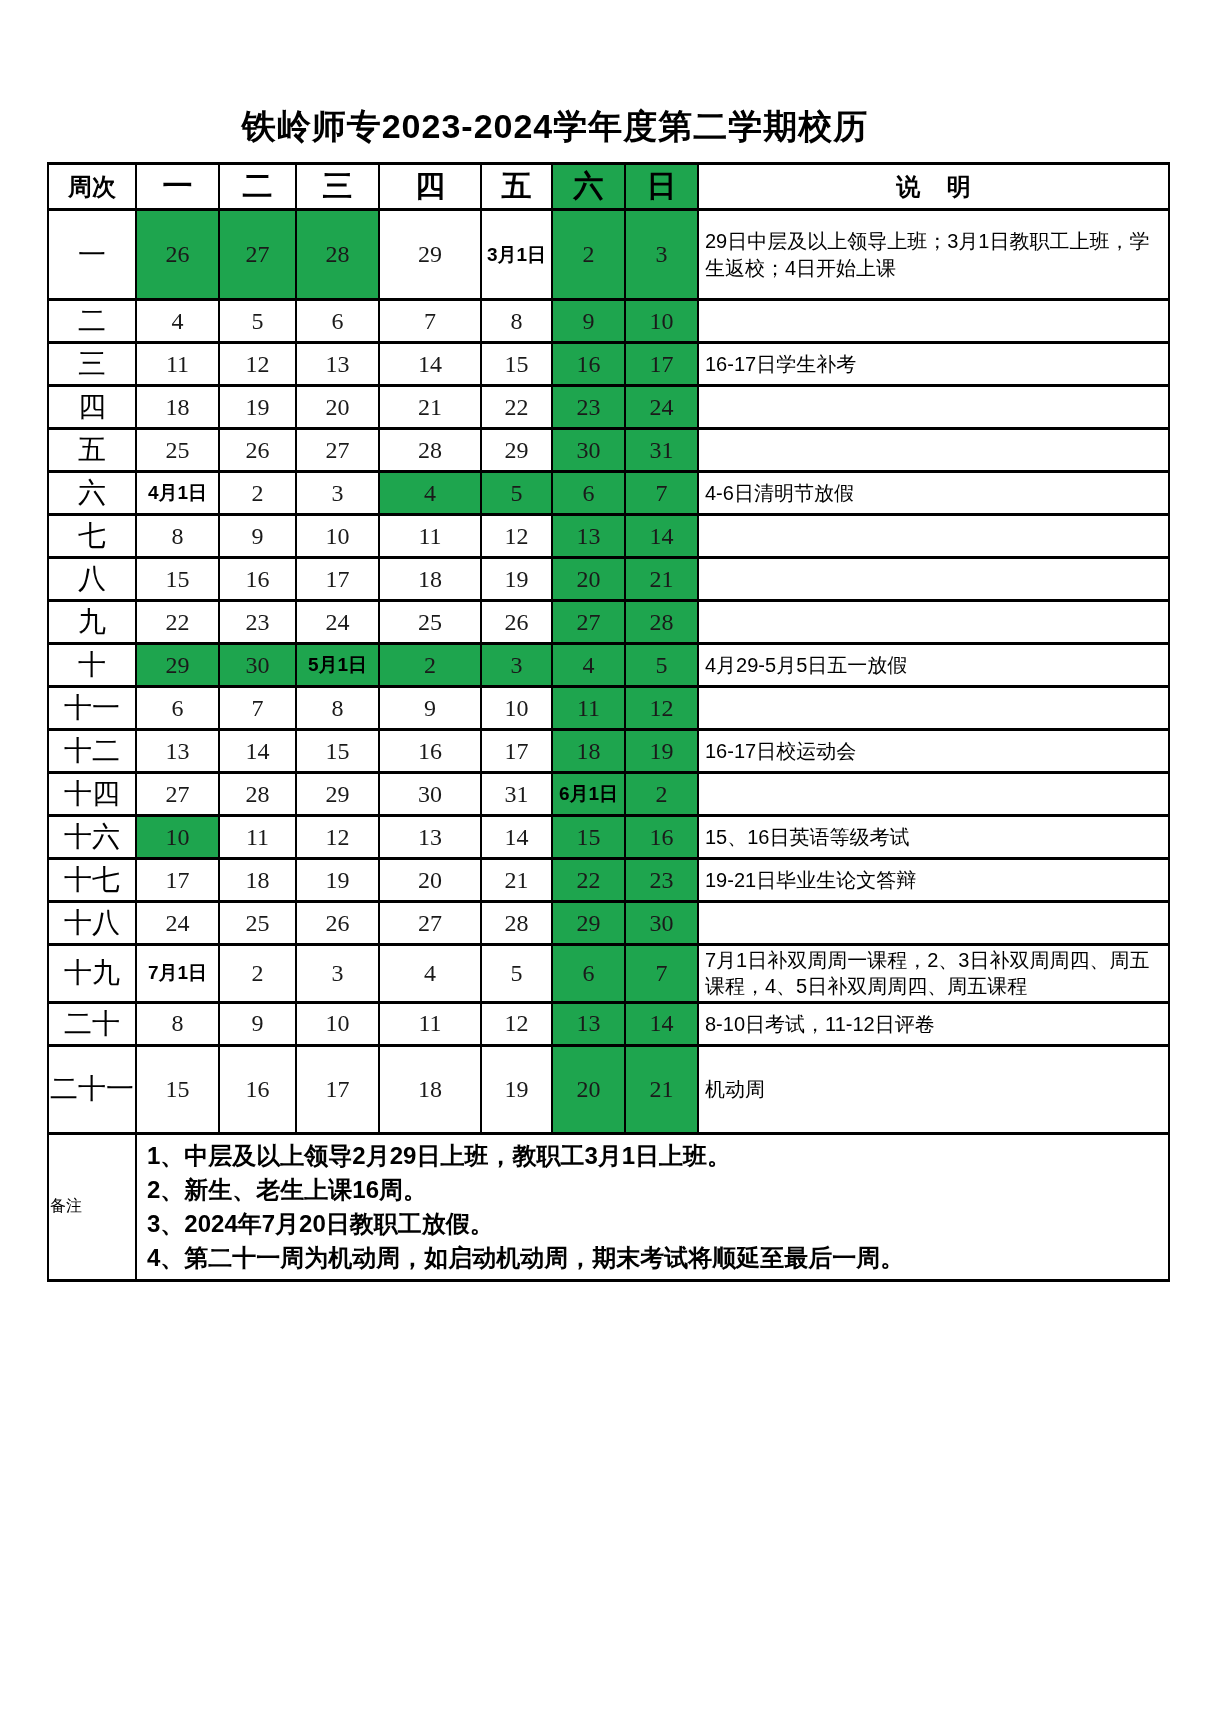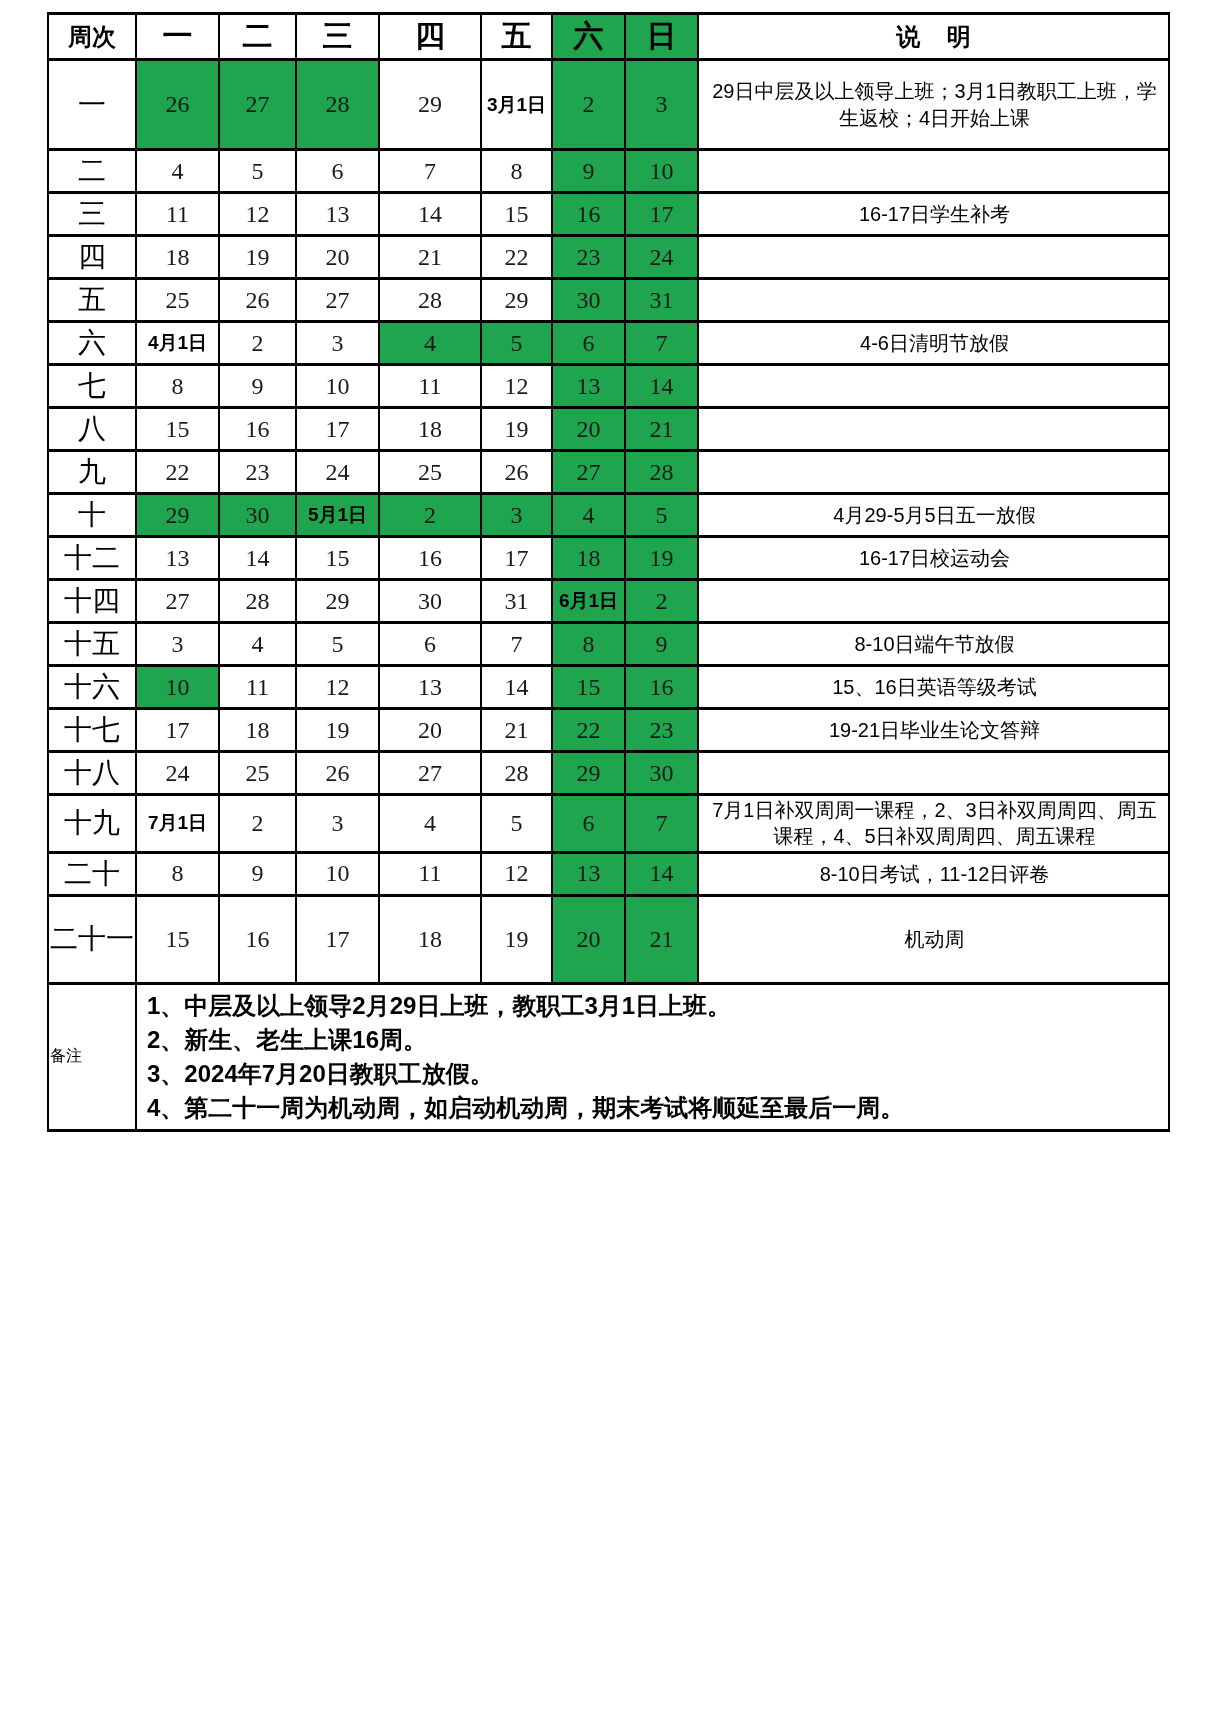--- a/index.html
+++ b/index.html
@@ -40,31 +40,32 @@
   }
   td.day{
     text-align:center;font-size:24px;color:#1a1a1a;
     font-family:"Liberation Serif","DejaVu Serif",serif;
   }
   td.day.bold{
     font-weight:bold;font-size:19px;color:#000;
     font-family:"Liberation Sans",sans-serif;letter-spacing:0;
   }
   td.note{
-    text-align:center;font-size:20px;padding:1px 4px 1px 6px;line-height:1.32;
+    text-align:left;font-size:20px;padding:1px 4px 1px 6px;line-height:1.32;
   }
   tr.remark-row{height:135px;}
   td.rlabel{text-align:left;font-size:16px;}
   td.rcontent{padding:4px 6px 4px 10px;}
   .rline{font-size:24px;font-weight:bold;line-height:1.42;}
 </style>
 </head>
 <body>
 
 <div class="page" data-name="calendar-page">
+  <h1 class="title" data-name="page-title">铁岭师专2023-2024学年度第二学期校历</h1>
 
   <table class="cal" data-name="calendar-table">
     <colgroup>
       <col style="width:88px">
         <col style="width:83px">
         <col style="width:77px">
       <col style="width:83px">
         <col style="width:102px">
         <col style="width:71px">
       <col style="width:73px">
@@ -188,20 +189,31 @@
           <td class="wlabel" data-name="week-label">十</td>
           <td class="day green" data-name="day-cell">29</td>
           <td class="day green" data-name="day-cell">30</td>
           <td class="day green bold" data-name="day-cell">5月1日</td>
           <td class="day green" data-name="day-cell">2</td>
           <td class="day green" data-name="day-cell">3</td>
           <td class="day green" data-name="day-cell">4</td>
           <td class="day green" data-name="day-cell">5</td>
           <td class="note" data-name="note-cell">4月29-5月5日五一放假</td>
         </tr>
+        <tr data-name="week-row-11">
+          <td class="wlabel" data-name="week-label">十一</td>
+          <td class="day" data-name="day-cell">6</td>
+          <td class="day" data-name="day-cell">7</td>
+          <td class="day" data-name="day-cell">8</td>
+          <td class="day" data-name="day-cell">9</td>
+          <td class="day" data-name="day-cell">10</td>
+          <td class="day green" data-name="day-cell">11</td>
+          <td class="day green" data-name="day-cell">12</td>
+          <td class="note" data-name="note-cell"></td>
+        </tr>
         <tr data-name="week-row-12">
           <td class="wlabel" data-name="week-label">十二</td>
           <td class="day" data-name="day-cell">13</td>
           <td class="day" data-name="day-cell">14</td>
           <td class="day" data-name="day-cell">15</td>
           <td class="day" data-name="day-cell">16</td>
           <td class="day" data-name="day-cell">17</td>
           <td class="day green" data-name="day-cell">18</td>
           <td class="day green" data-name="day-cell">19</td>
           <td class="note" data-name="note-cell">16-17日校运动会</td>
@@ -209,31 +221,20 @@
         <tr data-name="week-row-14">
           <td class="wlabel" data-name="week-label">十四</td>
           <td class="day" data-name="day-cell">27</td>
           <td class="day" data-name="day-cell">28</td>
           <td class="day" data-name="day-cell">29</td>
           <td class="day" data-name="day-cell">30</td>
           <td class="day" data-name="day-cell">31</td>
           <td class="day green bold" data-name="day-cell">6月1日</td>
           <td class="day green" data-name="day-cell">2</td>
           <td class="note" data-name="note-cell"></td>
-        </tr>
-        <tr data-name="week-row-15">
-          <td class="wlabel" data-name="week-label">十五</td>
-          <td class="day" data-name="day-cell">3</td>
-          <td class="day" data-name="day-cell">4</td>
-          <td class="day" data-name="day-cell">5</td>
-          <td class="day" data-name="day-cell">6</td>
-          <td class="day" data-name="day-cell">7</td>
-          <td class="day green" data-name="day-cell">8</td>
-          <td class="day green" data-name="day-cell">9</td>
-          <td class="note" data-name="note-cell">8-10日端午节放假</td>
         </tr>
         <tr data-name="week-row-16">
           <td class="wlabel" data-name="week-label">十六</td>
           <td class="day green" data-name="day-cell">10</td>
           <td class="day" data-name="day-cell">11</td>
           <td class="day" data-name="day-cell">12</td>
           <td class="day" data-name="day-cell">13</td>
           <td class="day" data-name="day-cell">14</td>
           <td class="day green" data-name="day-cell">15</td>
           <td class="day green" data-name="day-cell">16</td>

